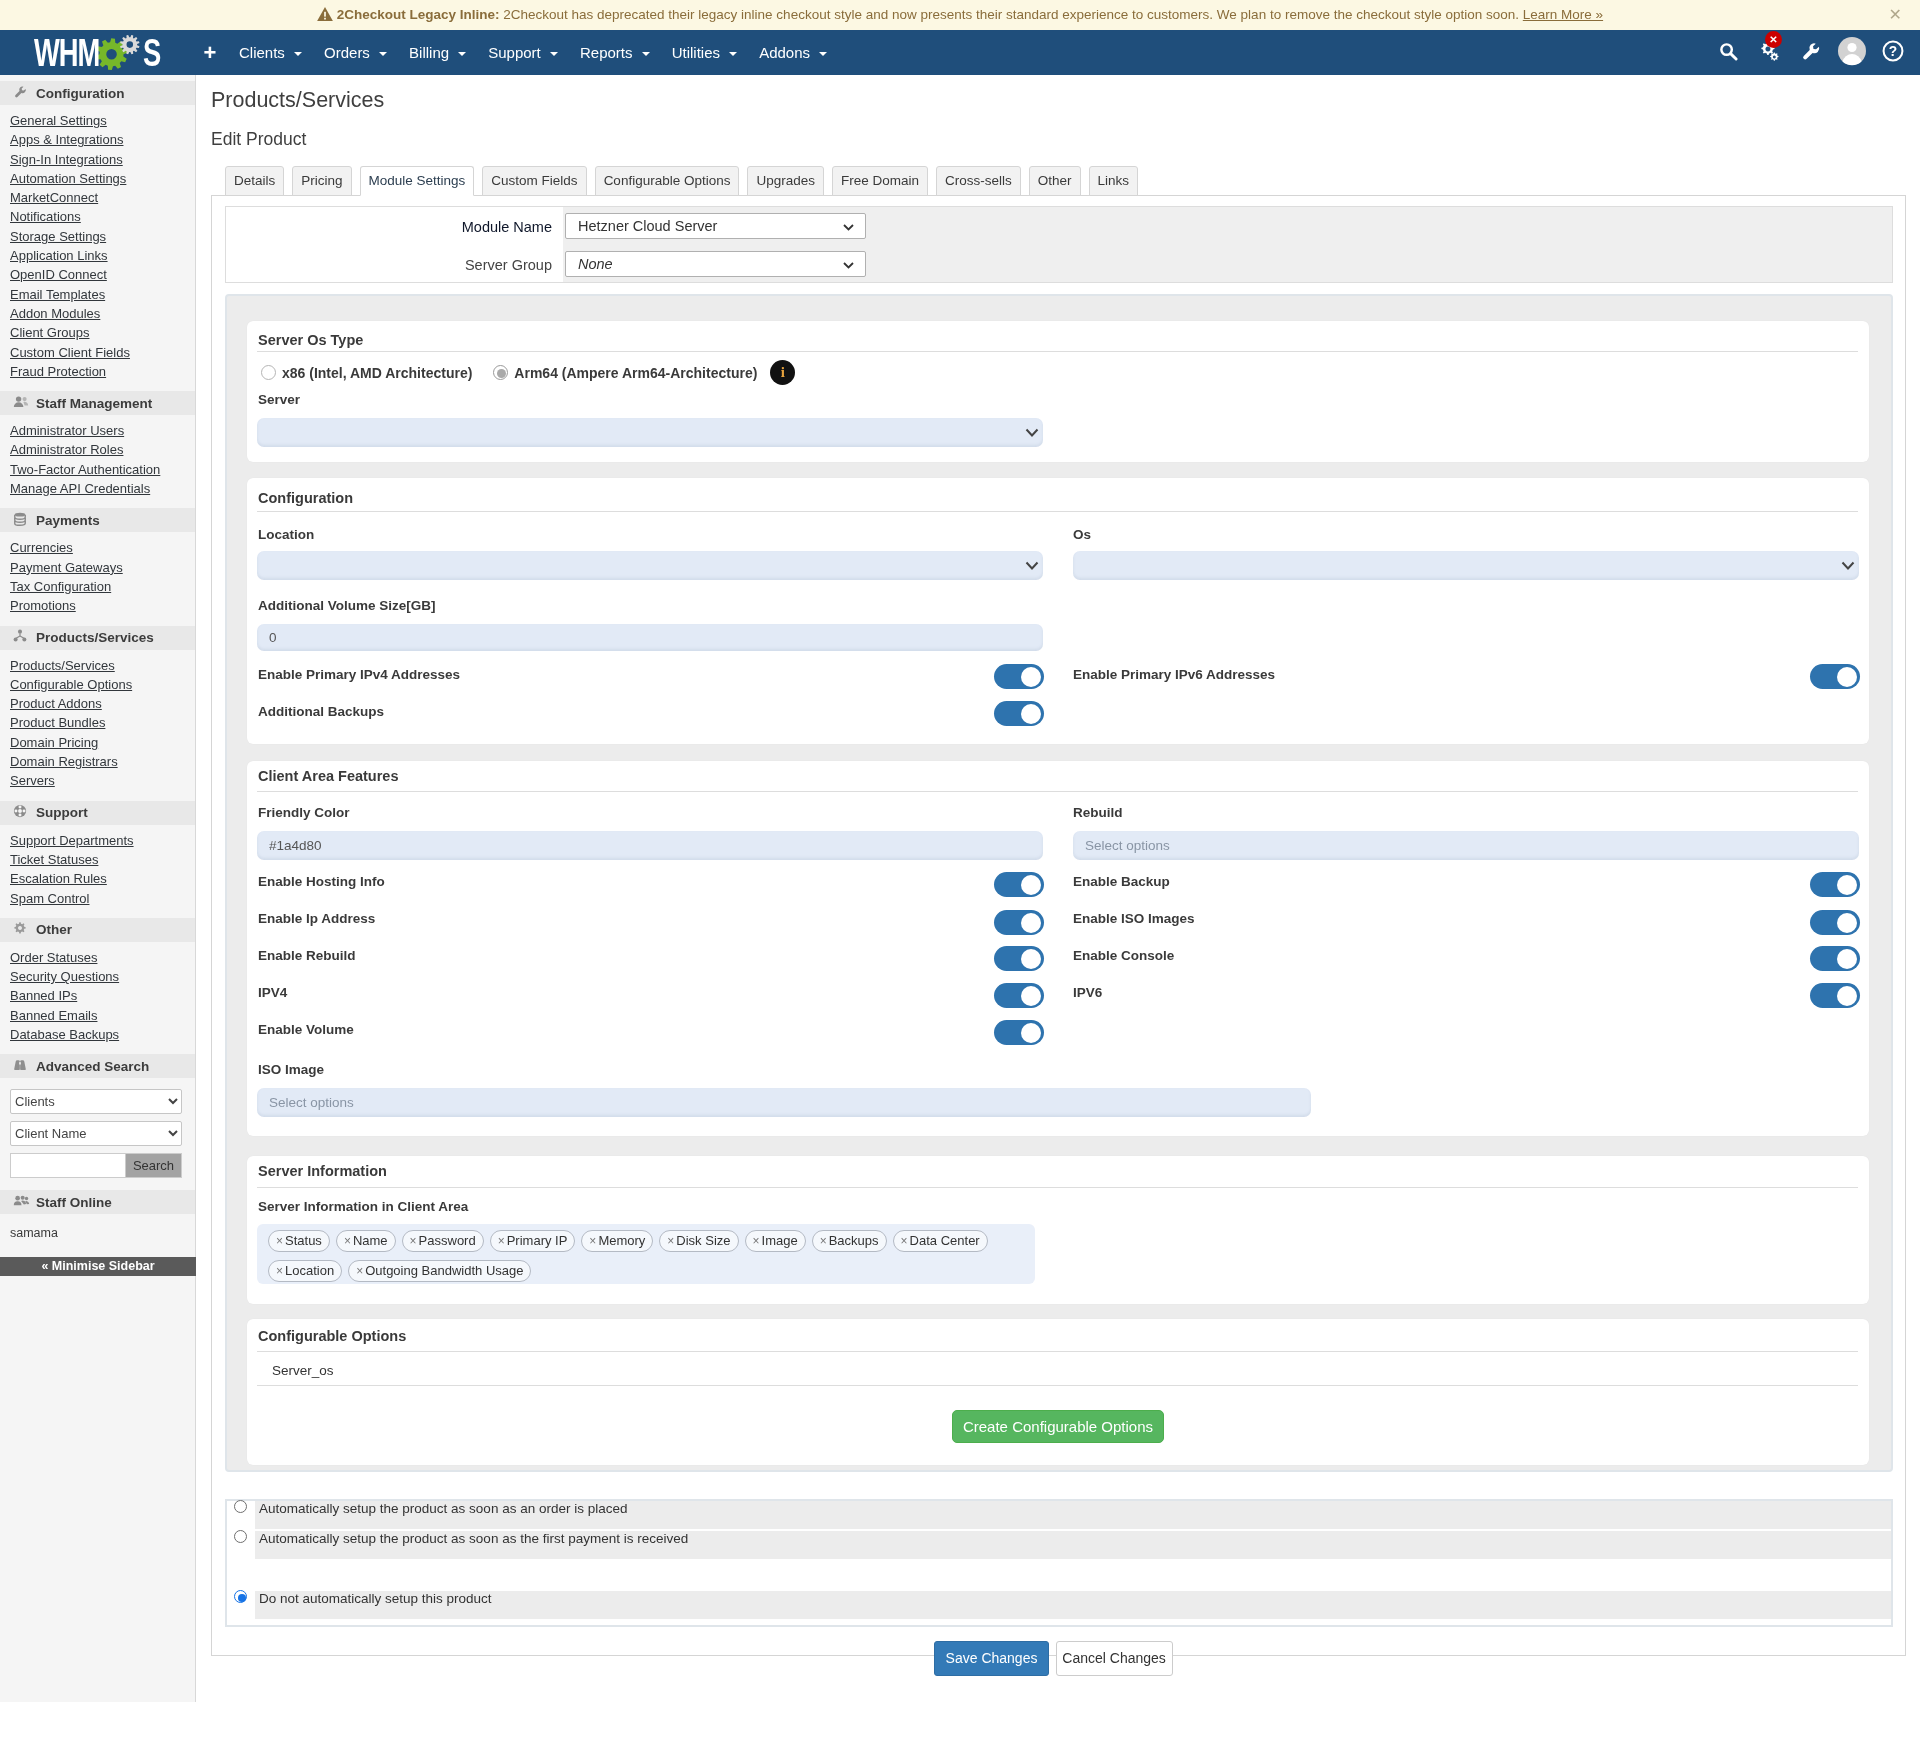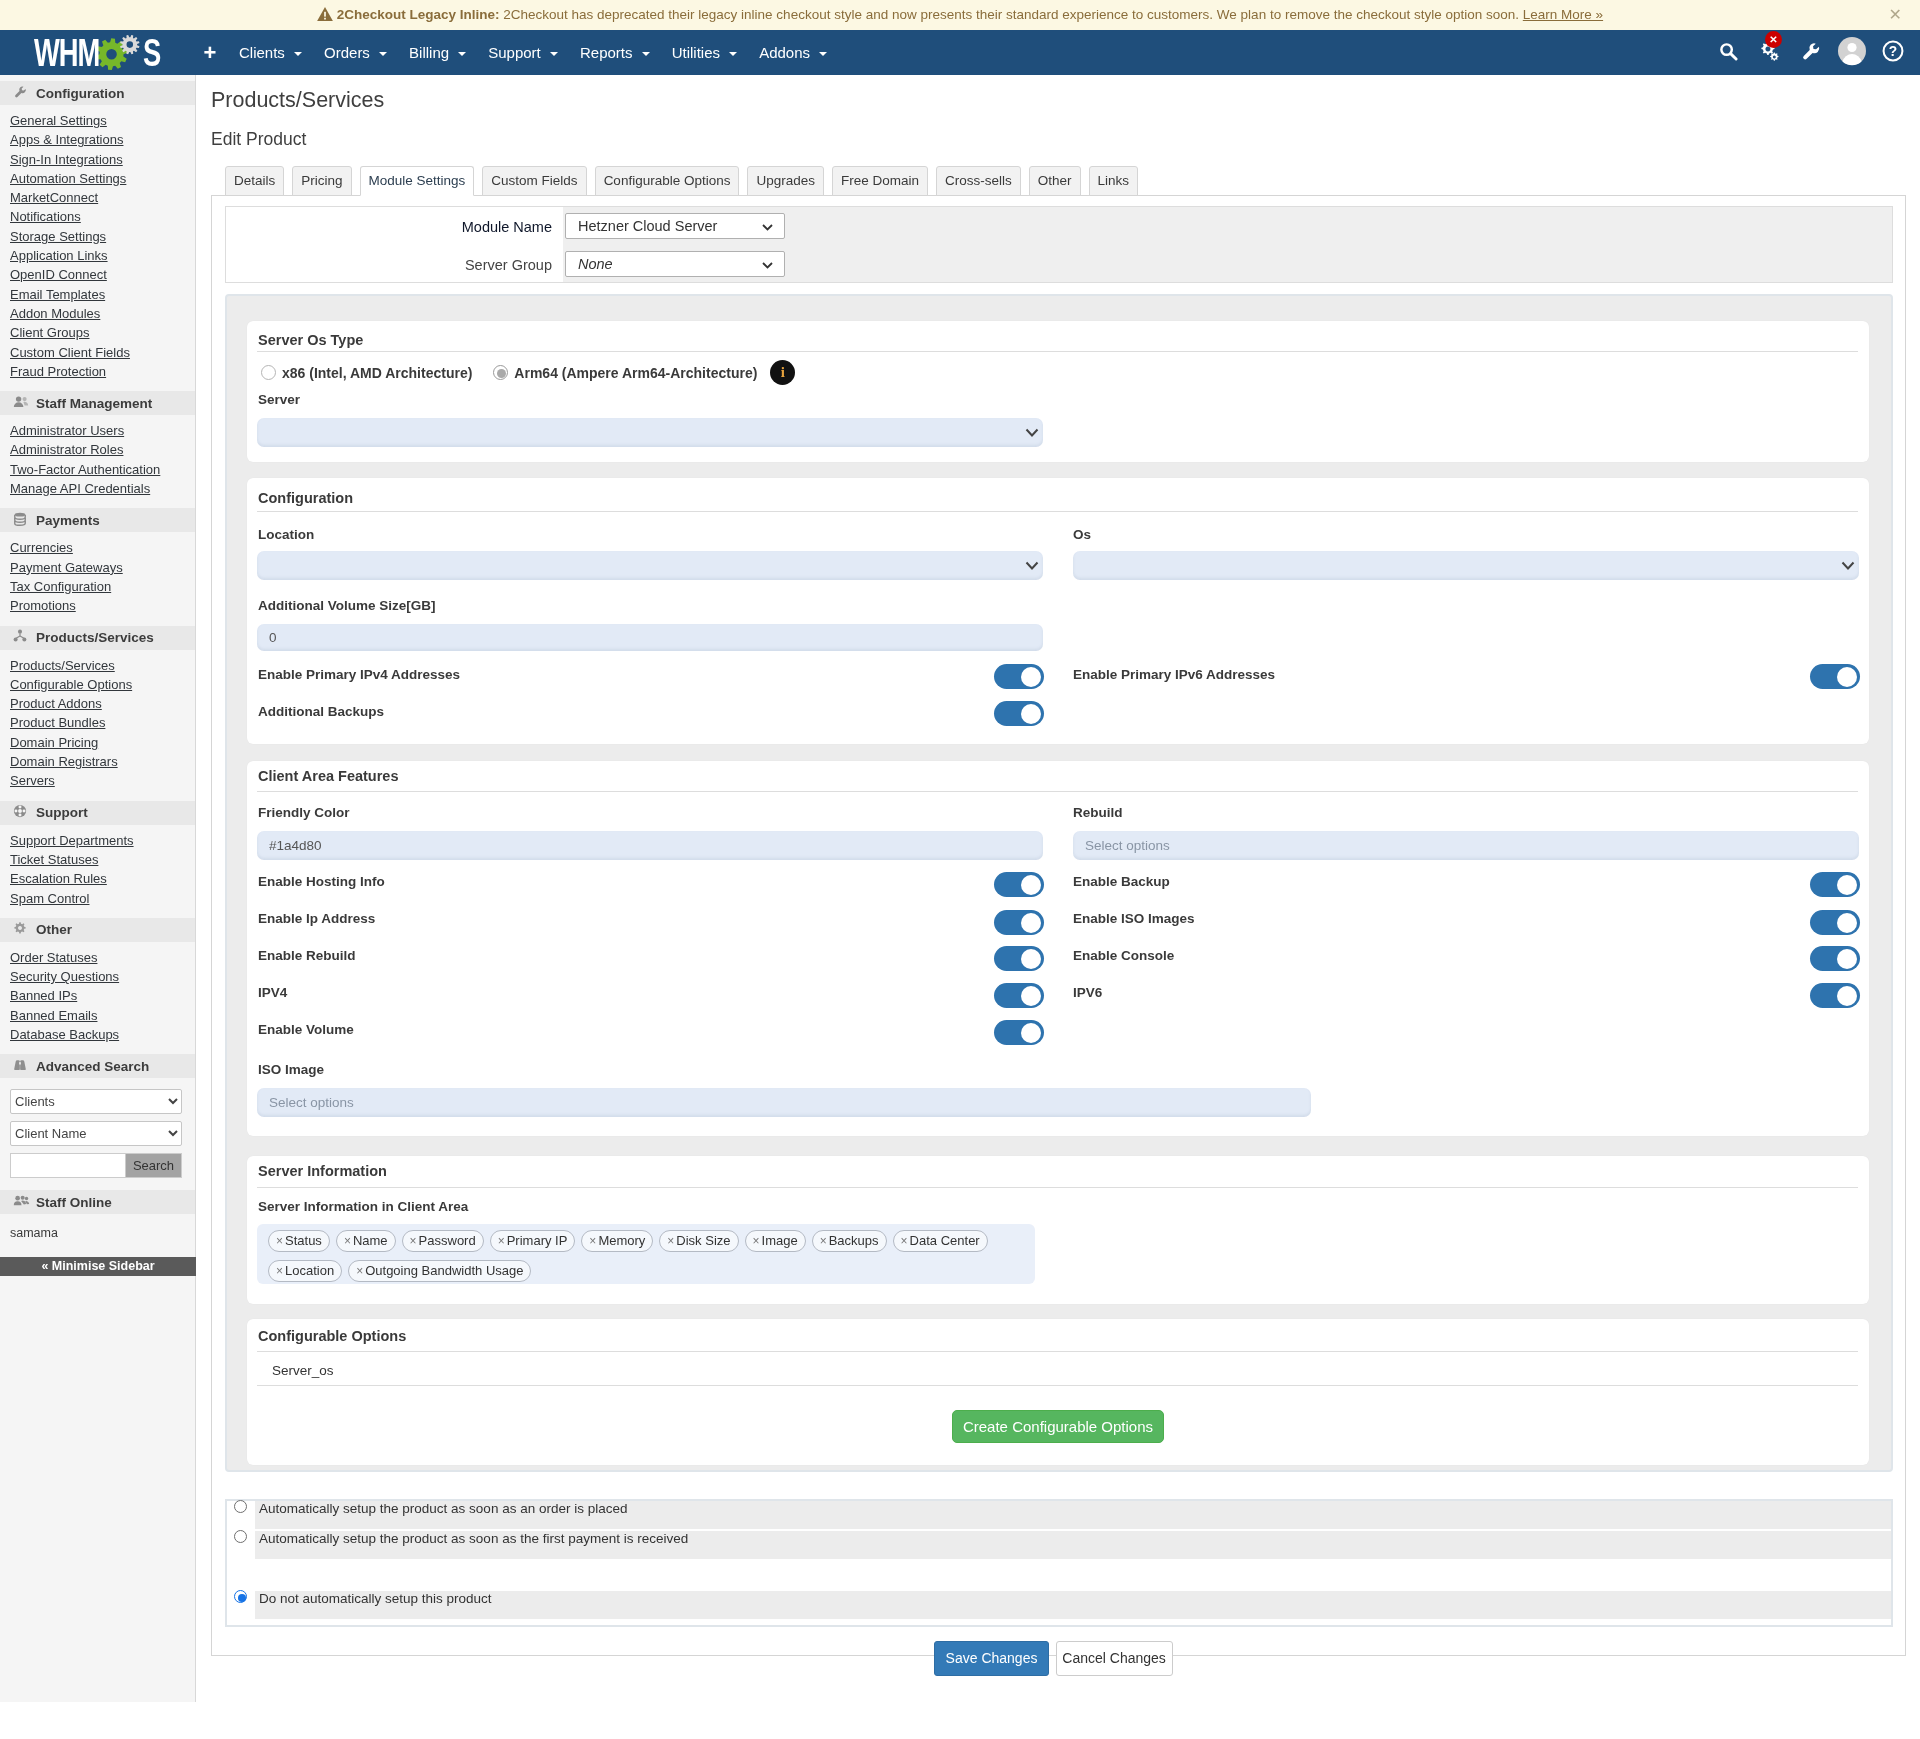--- a/index.html
+++ b/index.html
@@ -33,21 +33,21 @@
 .sb-searchrow { margin-left:10px; display:flex; }
 .minimise { position:absolute; top:1182px; left:0; width:196px; height:19px; background:#5a5a5a; color:#fff; text-align:center; font-size:12.5px; font-weight:bold; line-height:19px; }
 
 .content { position:absolute; left:196px; top:75px; width:1724px; height:1627px; background:#fff; }
 h1.pagetitle { font-size:21.5px; font-weight:normal; color:#3f3f3f; line-height:24px; }
 h2.sect { font-size:17.5px; font-weight:normal; color:#3f3f3f; line-height:20px; }
 
 .tabs { display:flex; position:absolute; }
 .tab { border:1px solid #d5d5d5; background:#f2f2f2; color:#3a3a3a; font-size:13.5px; padding:0 8px; margin-right:8px; border-radius:3px 3px 0 0; height:30px; line-height:28px; }
 .tab.active { background:#fff; border-bottom:1px solid #fff; color:#2c3e50; position:relative; z-index:3; }
-.modsel { width:220px; height:26px; background:#fff; border:1px solid #b0b0b0; border-radius:2px; font-size:14.5px; color:#333; line-height:24px; padding:0 0 0 12px; }
+.modsel { width:301px; height:26px; background:#fff; border:1px solid #b0b0b0; border-radius:2px; font-size:14.5px; color:#333; line-height:24px; padding:0 0 0 12px; }
 .chevd { position:absolute; right:11px; top:10px; }
 .icard { position:absolute; left:20px; width:1622px; background:#fff; border-radius:6px; box-shadow:0 0 1px rgba(0,0,0,0.08); }
 .icard h3 { position:absolute; left:11px; top:11px; font-size:14.5px; color:#3a3a3a; font-weight:bold; }
 .ihr { position:absolute; left:10px; width:1601px; border-top:1px solid #ddd; }
 .lblA { position:absolute; font-weight:bold; font-size:13.5px; color:#3a3a3a; white-space:nowrap; }
 .bfield { position:absolute; background:#e2eaf6; border-radius:7px; box-shadow:inset 0 -2px 3px rgba(120,140,170,0.15); height:29px; font-size:13.5px; color:#555; line-height:29px; padding:0 12px; }
 .bfield .ph { color:#8995a5; }
 .bfield .bchev { position:absolute; right:4px; top:10px; }
 .tgl { position:absolute; width:50px; height:25px; background:#2e73ae; border-radius:13px; }
 .tgl:after { content:""; position:absolute; right:3px; top:2.5px; width:20px; height:20px; background:#fff; border-radius:50%; }

